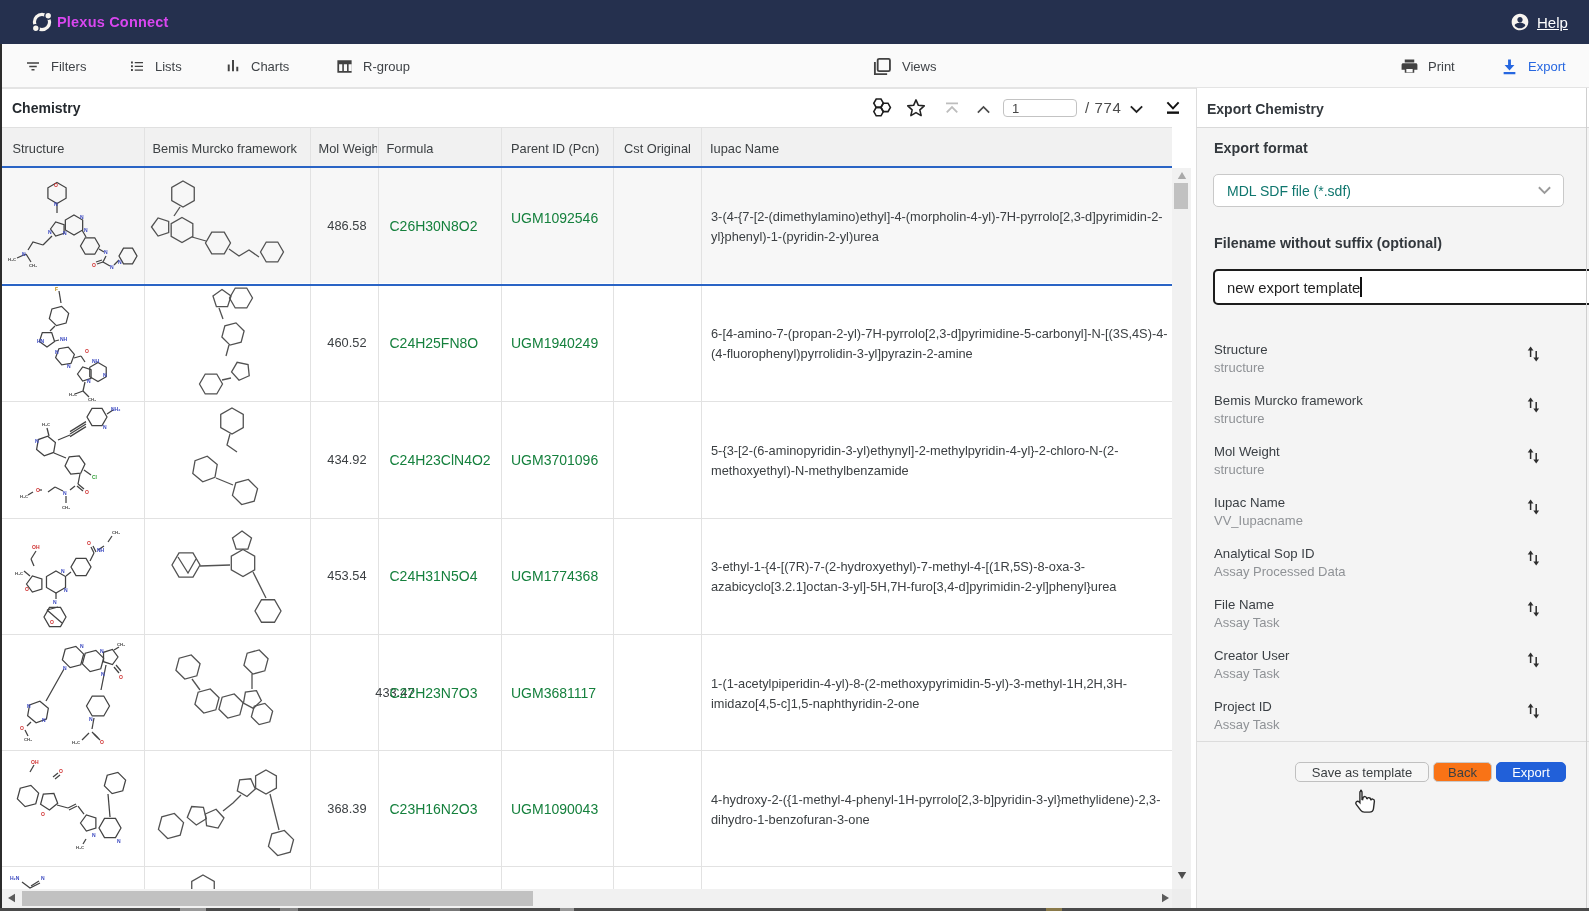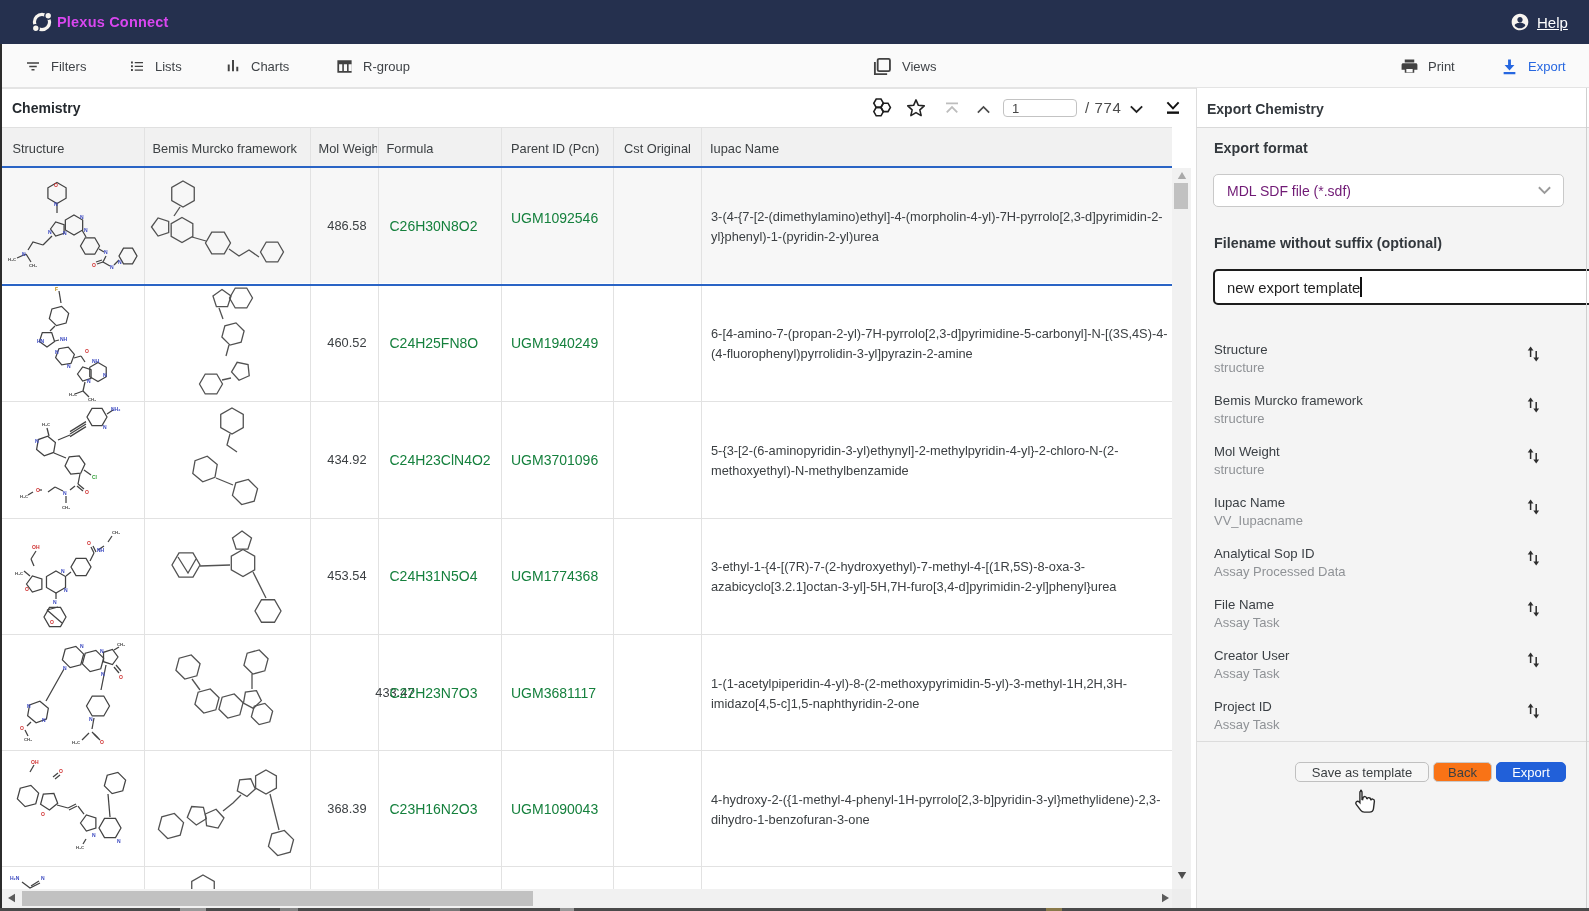--- a/index.html
+++ b/index.html
@@ -39,21 +39,21 @@
   #botstrip{left:0;top:908px;width:1589px;height:3px;background:#4a4a4a;z-index:8;}
   
   #ledge{left:0;top:44px;width:2px;height:864px;background:#2c2c2c;z-index:9;}
   #redge{left:1586px;top:88px;width:1px;height:820px;background:#cfcfcf;z-index:9;}
   
   #panelhead{left:1196px;top:88px;width:393px;height:39px;background:#fff;z-index:5;border-left:1px solid #ddd;box-sizing:border-box;}
   #paneltitle{left:1207px;top:101px;font-size:14px;font-weight:700;color:#33383d;z-index:6;}
   #panelbody{left:1196px;top:127px;width:393px;height:781px;background:#f4f4f4;border-left:1px solid #ddd;border-top:1px solid #d9d9d9;box-sizing:border-box;z-index:5;}
   .plabel{position:absolute;font-size:14.3px;font-weight:700;color:#33383d;z-index:6;}
   #selbox{left:1213px;top:174px;width:351px;height:33px;background:#fff;border:1px solid #c9c9c9;border-radius:5px;box-sizing:border-box;z-index:6;}
-  #selbox .txt{position:absolute;left:13px;top:8px;font-size:14px;color:#701a75;}
+  #selbox .txt{position:absolute;left:13px;top:8px;font-size:14px;color:#0f766e;}
   #fninput{left:1213px;top:269px;width:412px;height:36px;background:#fff;border:2px solid #1c1c1c;border-radius:5px;box-sizing:border-box;z-index:6;}
   #fninput .txt{position:absolute;left:12px;top:9px;font-size:14.8px;color:#1f1f1f;}
   .fitem{position:absolute;left:1214px;z-index:6;}
   .fitem .l1{font-size:13.2px;color:#3a3f44;line-height:18px;}
   .fitem .l2{font-size:13px;color:#8f9296;line-height:18px;}
   .swap{position:absolute;left:1526px;z-index:6;}
   #pdivider{left:1196px;top:741px;width:393px;height:1px;background:#dcdcdc;z-index:6;}
   .btn{position:absolute;top:762px;height:20px;border-radius:5px;box-sizing:border-box;z-index:6;
        font-size:13px;display:flex;align-items:center;justify-content:center;}
   #btnsave{left:1295px;width:134px;background:#f6f6f6;border:1px solid #c0c0c0;color:#3c4043;}

